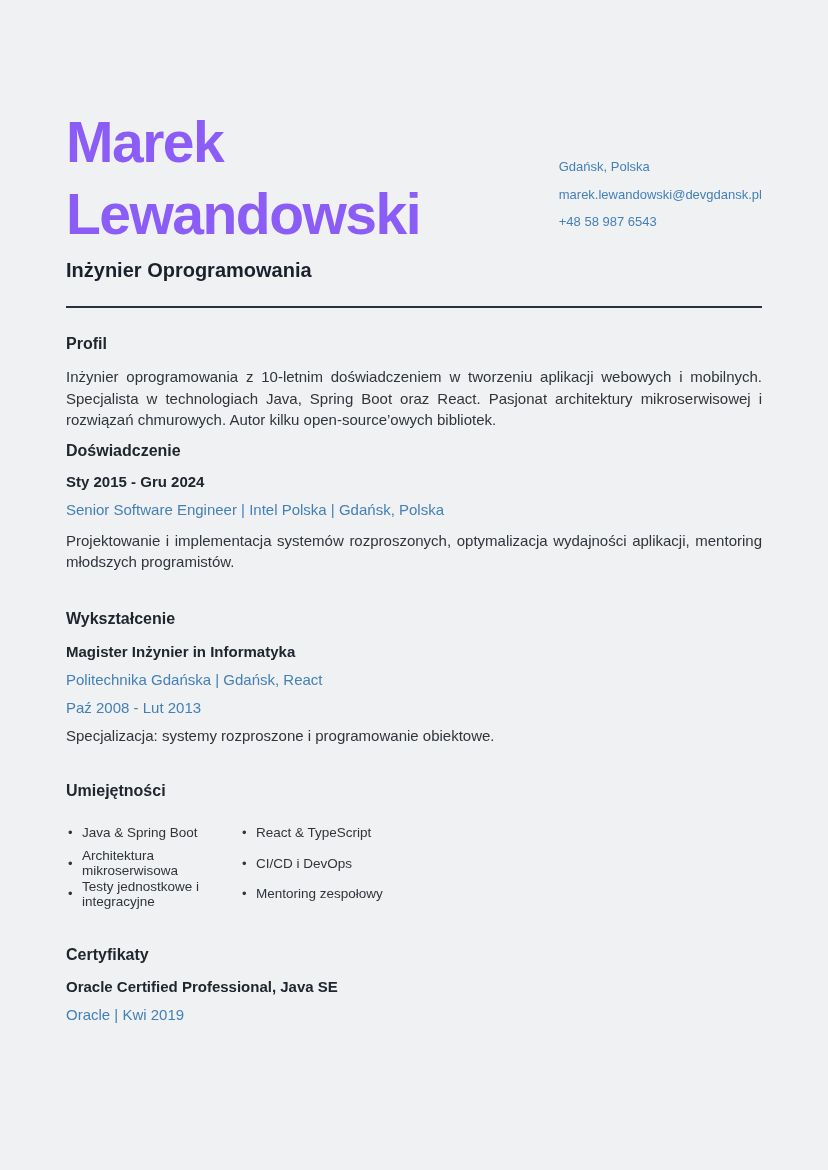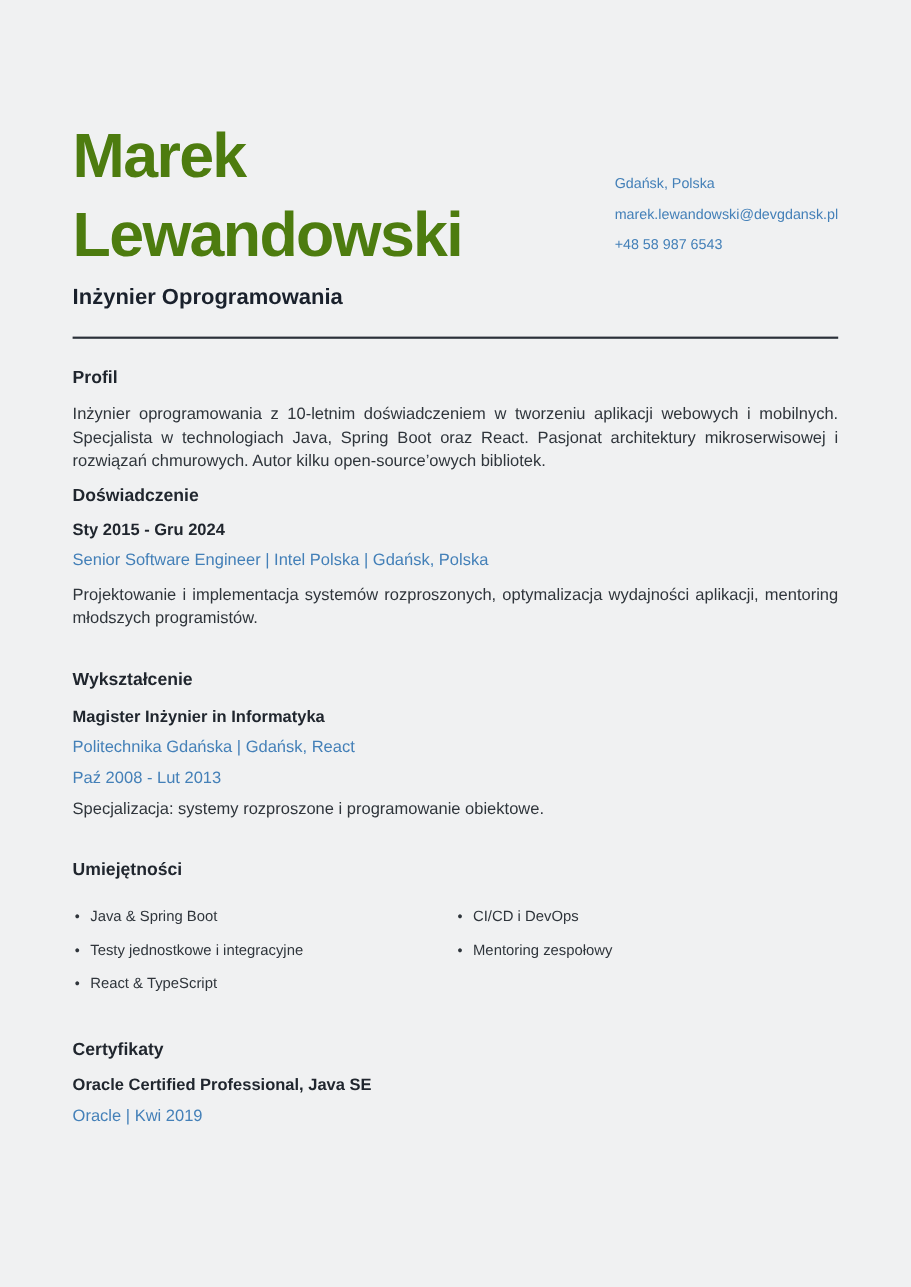--- a/index.html
+++ b/index.html
@@ -19,21 +19,21 @@
     overflow: hidden;
   }
   
   .header { display: flex; justify-content: space-between; align-items: flex-start; }
   .name {
     margin: 0;
     font-size: 57px;
     line-height: 72px;
     font-weight: 800;
     letter-spacing: -1.5px;
-    color: #4d7c0f;
+    color: #8b5cf6;
   }
   .name .name-line { display: block; }
   .job-title {
     margin-top: 9px;
     font-size: 20px;
     font-weight: 700;
     color: #1a212c;
   }
   .contact {
     padding-top: 47px;
@@ -68,21 +68,21 @@
   }
   .line { line-height: 15px; }
   .text-justify { text-align: justify; }
   .bold  { font-weight: 700; color: #20262e; }
   .blue  { color: #4480b8; }
   .first-line { margin-top: 16px; }
   
   .skills-grid {
     margin-top: 18px;
     display: grid;
-    grid-template-columns: 1fr 1fr;
+    grid-template-columns: 1fr 1fr 1fr 1fr;
     grid-template-rows: repeat(3, 30.5px);
     grid-auto-flow: column;
     align-items: center;
   }
   .skill-item { display: flex; align-items: center; font-size: 13.5px; }
   .bullet { width: 16px; flex: 0 0 16px; color: #2f353b; }
   .bullet::before { content: "\2022"; font-size: 13px; position: relative; left: 2px; }
 </style>
 </head>
 <body>
@@ -132,20 +132,24 @@
 
   <section>
     <h2 class="mt-xl">Umiejętności</h2>
     <div class="skills-grid">
       <div class="skill-item">
         <span class="bullet"></span>
         <span>Java &amp; Spring Boot</span>
       </div>
       <div class="skill-item">
         <span class="bullet"></span>
+        <span>Architektura mikroserwisowa</span>
+      </div>
+      <div class="skill-item">
+        <span class="bullet"></span>
         <span>Testy jednostkowe i integracyjne</span>
       </div>
       <div class="skill-item">
         <span class="bullet"></span>
         <span>React &amp; TypeScript</span>
       </div>
       <div class="skill-item">
         <span class="bullet"></span>
         <span>CI/CD i DevOps</span>
       </div>

